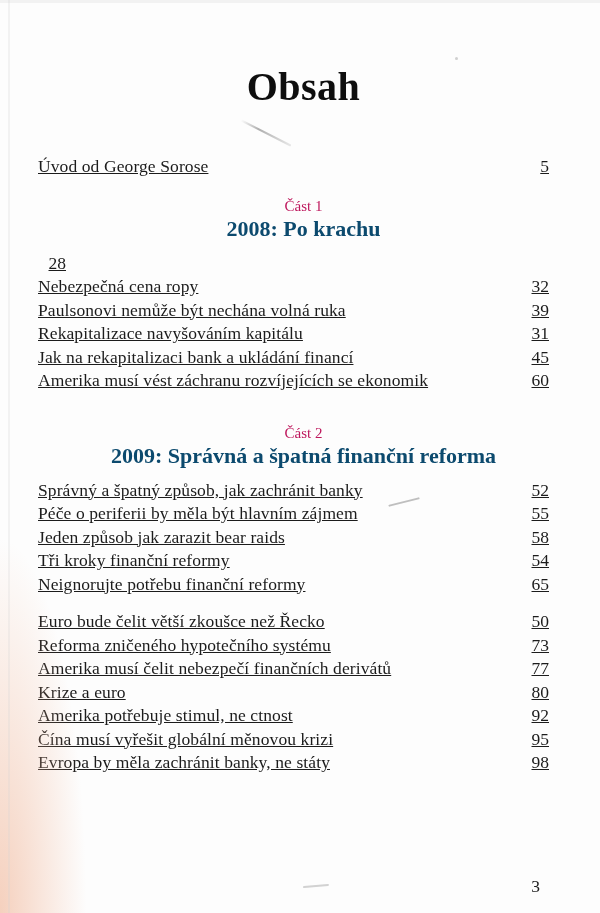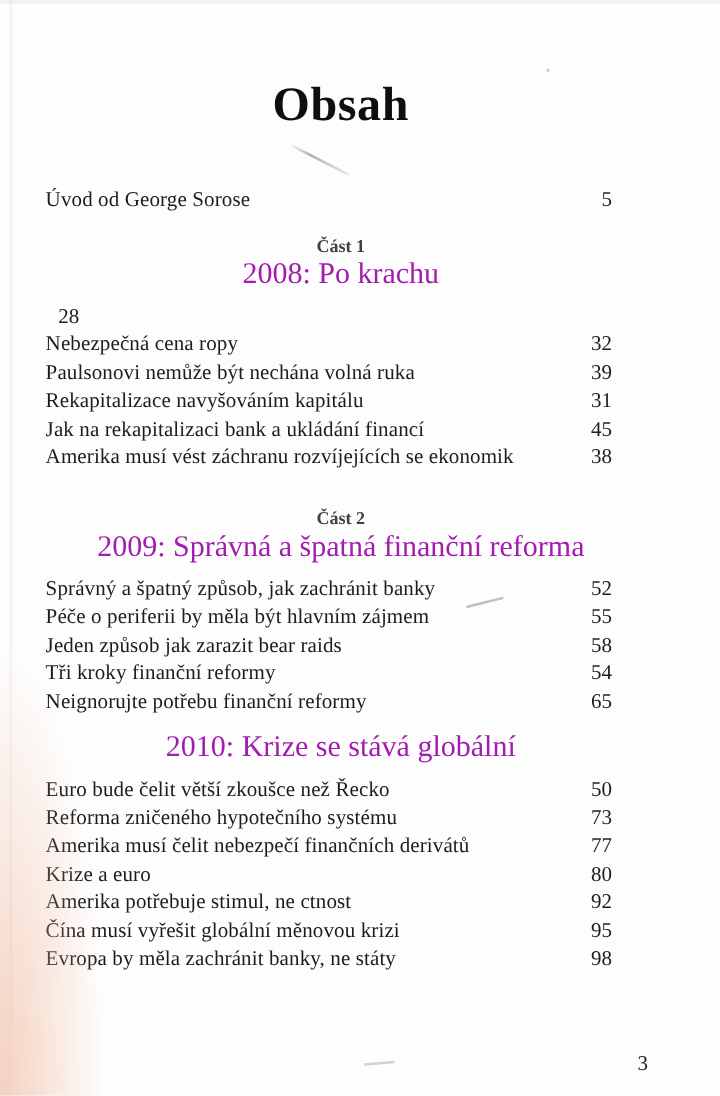--- a/index.html
+++ b/index.html
@@ -11,68 +11,69 @@
     height: 913px;
     background: #fdfdfd;
     font-family: "Liberation Serif", "DejaVu Serif", serif;
     color: #1c1c1c;
     position: relative;
     overflow: hidden;
   }
   .page {
     position: absolute;
     inset: 0;
-    padding: 60px 90px 0 38px;
+    padding: 60px 51px 0 38px;
     box-sizing: border-box;
     border-top: 3px solid #f2f2f2;
   }
   .toc-title {
     margin: 0 0 44px 0;
     text-align: center;
     font-size: 40px;
     line-height: 48px;
     font-weight: bold;
     color: #0e0e0e;
     position: relative;
     left: 10px;
     letter-spacing: 0.5px;
   }
   .toc-row {
     display: flex;
     justify-content: space-between;
     align-items: flex-end;
     font-size: 17.5px;
     line-height: 23.5px;
+    text-decoration: underline;
   }
   .toc-row .entry-label {
     letter-spacing: 0.1px;
   }
   .toc-row .entry-page {
     min-width: 28px;
     text-align: right;
   }
   .section { margin-top: 18px; }
   .section.s2 { margin-top: 31px; }
   .section.s3 { margin-top: 14px; }
   .section-header {
     text-align: center;
     position: relative;
     left: 10px;
   }
   .section-part {
     font-size: 15px;
     line-height: 19px;
+    font-weight: normal;
+    color: #be185d;
+  }
+  .section-heading {
+    font-size: 22px;
+    line-height: 25px;
     font-weight: bold;
-    color: #404040;
-  }
-  .section-heading {
-    font-size: 25px;
-    line-height: 25px;
-    font-weight: normal;
-    color: #a21caf;
+    color: #0c4a6e;
   }
   .section-entries { margin-top: 11px; }
   .footer-page {
     position: absolute;
     top: 876px;
     right: 60px;
     font-size: 17.5px;
     color: #1c1c1c;
   }
   
@@ -167,21 +168,21 @@
       <div class="toc-row">
         <span class="entry-label">Rekapitalizace navyšováním kapitálu</span>
         <span class="entry-page">31</span>
       </div>
       <div class="toc-row">
         <span class="entry-label">Jak na rekapitalizaci bank a ukládání financí</span>
         <span class="entry-page">45</span>
       </div>
       <div class="toc-row">
         <span class="entry-label">Amerika musí vést záchranu rozvíjejících se ekonomik</span>
-        <span class="entry-page">38</span>
+        <span class="entry-page">60</span>
       </div>
     </div>
   </div>
 
   <div class="section s2">
     <div class="section-header">
       <div class="section-part">Část 2</div>
       <div class="section-heading">2009: Správná a špatná finanční reforma</div>
     </div>
     <div class="section-entries">
@@ -203,21 +204,20 @@
       </div>
       <div class="toc-row">
         <span class="entry-label">Neignorujte potřebu finanční reformy</span>
         <span class="entry-page">65</span>
       </div>
     </div>
   </div>
 
   <div class="section s3">
     <div class="section-header">
-      <div class="section-heading">2010: Krize se stává globální</div>
     </div>
     <div class="section-entries">
       <div class="toc-row">
         <span class="entry-label">Euro bude čelit větší zkoušce než Řecko</span>
         <span class="entry-page">50</span>
       </div>
       <div class="toc-row">
         <span class="entry-label">Reforma zničeného hypotečního systému</span>
         <span class="entry-page">73</span>
       </div>

